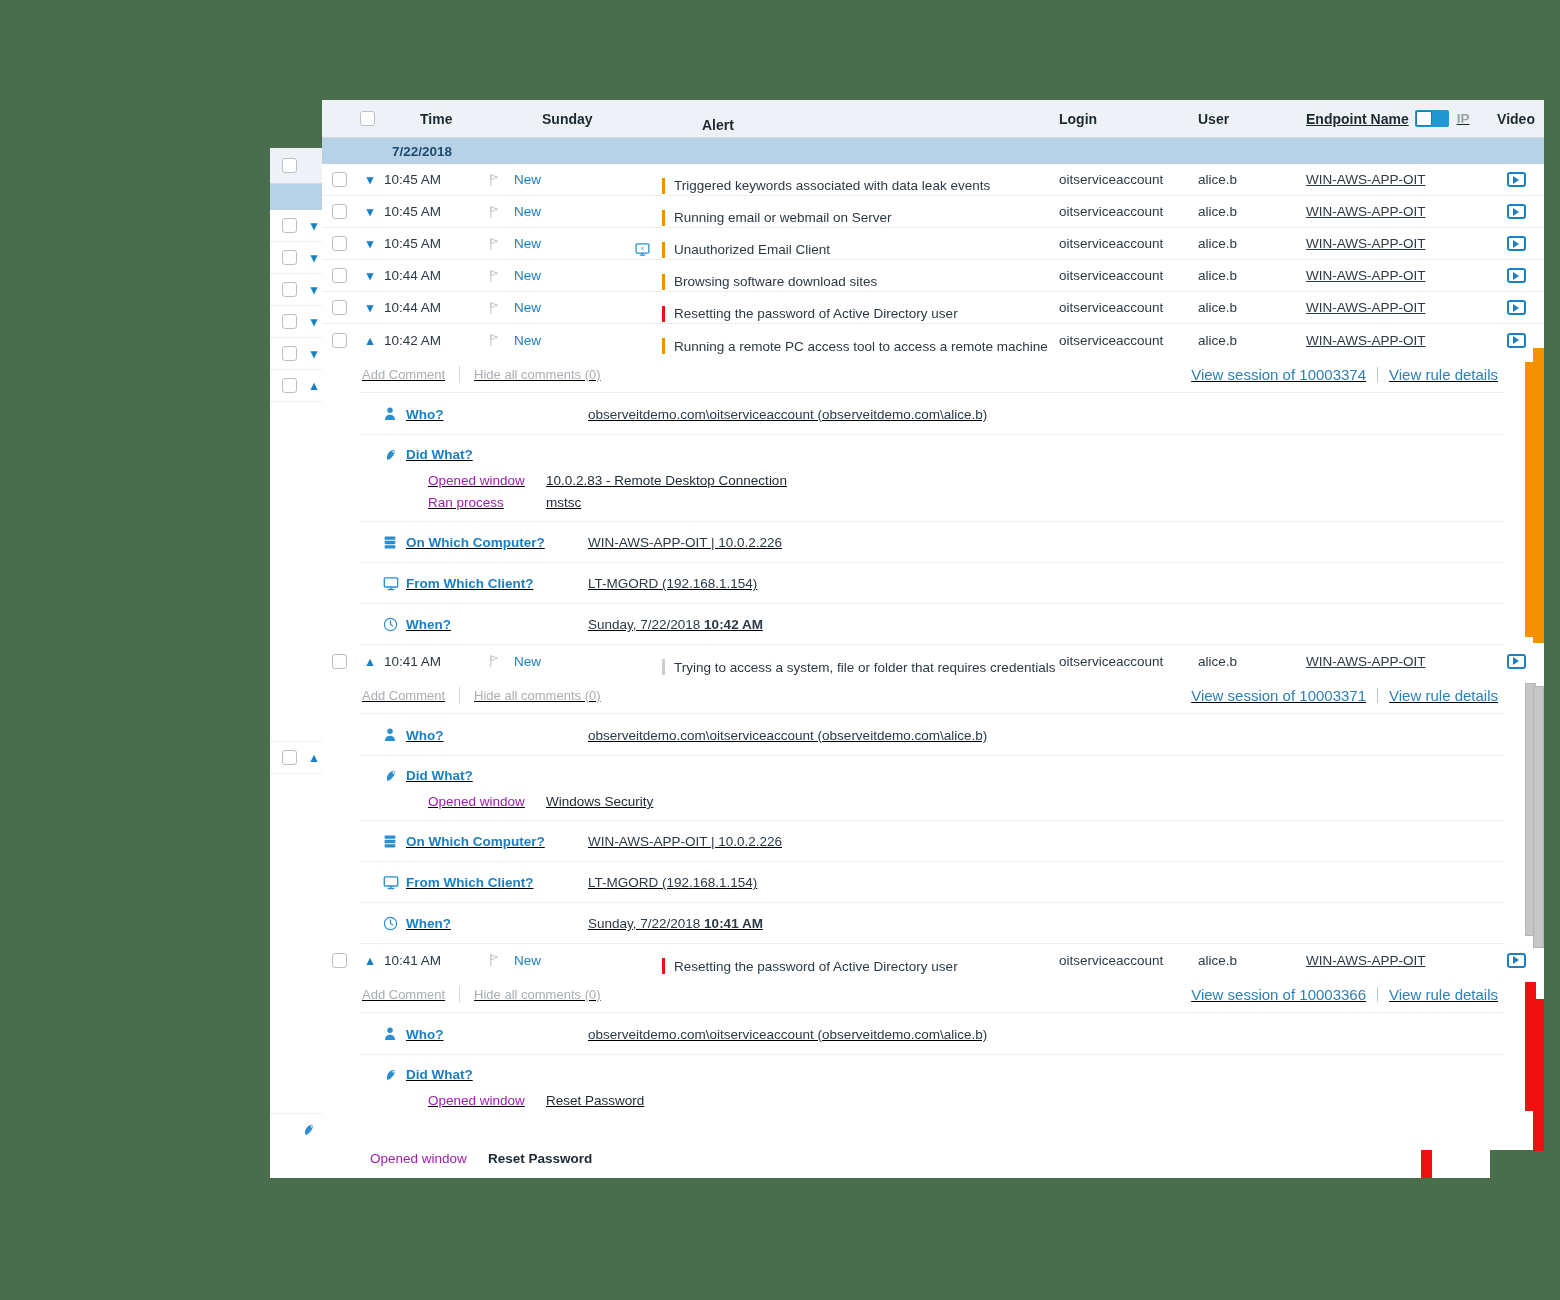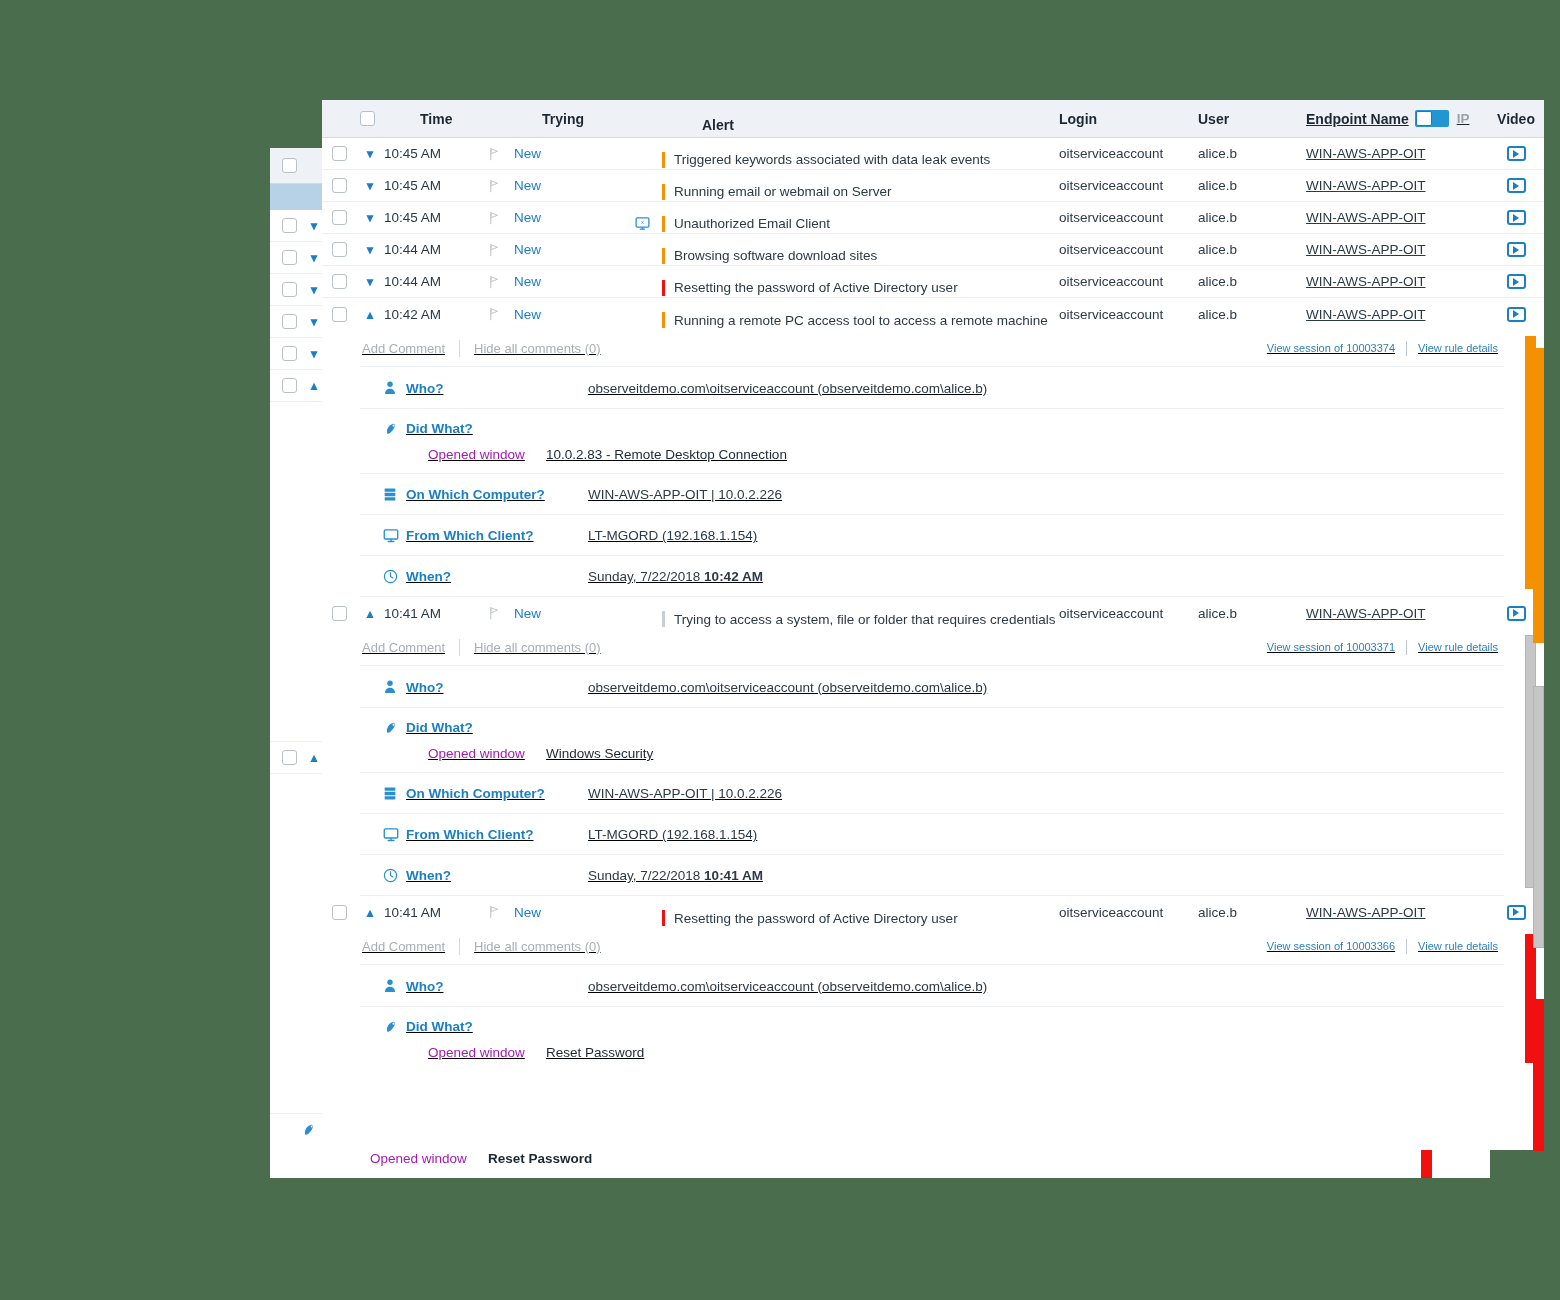--- a/index.html
+++ b/index.html
@@ -127,21 +127,21 @@
   .sevbar.low  { background: #c6c6c6; border: 1px solid #b4b4b4; }
 
   .cmtbar {
     display: flex; align-items: center; height: 36px; padding-left: 40px;
     font-size: 13px; color: #a8aeb5; gap: 0;
   }
   .cmtbar .lnk { cursor: pointer; }
   .cmt-div { width: 1px; height: 17px; background: #d6dade; margin: 0 14px; }
   .rightlinks {
     margin-left: auto; display: flex; align-items: center;
-    color: #2d7fb8; font-size: 11px; padding-right: 46px;
+    color: #2d7fb8; font-size: 15px; padding-right: 46px;
   }
   .rightlinks .ldiv { width: 1px; height: 15px; background: #b9c7d2; margin: 0 11px; }
   .rightlinks a { color: #2d7fb8; text-decoration: none; cursor: pointer; }
 
   .drow {
     display: flex; align-items: center; min-height: 40px;
     border-top: 1px solid #edf0f2; padding: 11px 0 11px 0;
     margin-left: 38px; margin-right: 40px;
   }
   .dicon { width: 46px; flex: 0 0 46px; display: flex; justify-content: flex-start;
@@ -225,38 +225,43 @@
 
   <div class="panel">
 
     <div class="thead">
       <div class="c-cb">
         <span class="cb"></span>
       </div>
       <div class="c-chev"></div>
       <div class="c-time">Time</div>
       <div class="c-flag"></div>
-      <div class="c-stat">Trying</div>
+      <div class="c-stat">Sunday</div>
       <div class="c-alert">
         <span class="pre-icon"></span>
         <span class="sev" style="background:transparent"></span>
         <span>Alert</span>
       </div>
       <div class="c-login">Login</div>
       <div class="c-user">User</div>
       <div class="c-ep" style="display:flex;align-items:center;white-space:nowrap;">
         <span>Endpoint Name</span>
         <span class="toggle">
             <span class="knob"></span>
           </span>
         <span class="ip-lbl">IP</span>
       </div>
       <div class="c-vid" style="width:56px;display:block;text-align:center;">Video</div>
     </div>
 
+    <div class="daterow">
+      <div class="c-cb"></div>
+      <div class="c-chev"></div>
+      <div class="c-time" style="padding-left:8px;">7/22/2018</div>
+    </div>
 
     <div id="rows">
         <div class="arow">
           <div class="c-cb">
             <span class="cb"></span>
           </div>
           <div class="c-chev">
             <span class="chev">▾</span>
           </div>
           <div class="c-time">10:45 AM</div>
@@ -462,20 +467,24 @@
                   <path d="M7 15 C7 10 11 5 16 4 C18 4 19 6 18 8 C16 13 12 17 9 18 C7.5 18.6 7 17 7 15 Z" fill="#2a8fd0"></path>
                   <circle cx="16.3" cy="6.6" r="1.5" fill="#ffffff"></circle>
                 </svg>
               </span>
               <span class="dlabel">Did What?</span>
             </div>
             <div class="didwhat-body">
               <div class="kv">
                 <span class="k">Opened window</span>
                 <span class="v">10.0.2.83 - Remote Desktop Connection</span>
+              </div>
+              <div class="kv">
+                <span class="k">Ran process</span>
+                <span class="v">mstsc</span>
               </div>
             </div>
           </div>
           <div class="drow">
             <span class="dicon">
               <svg width="16" height="17" viewBox="0 0 24 24">
                 <rect x="4" y="3" width="16" height="5" rx="1" fill="#2a8fd0"></rect>
                 <rect x="4" y="9.5" width="16" height="5" rx="1" fill="#2a8fd0"></rect>
                 <rect x="4" y="16" width="16" height="5" rx="1" fill="#2a8fd0"></rect>
               </svg>

